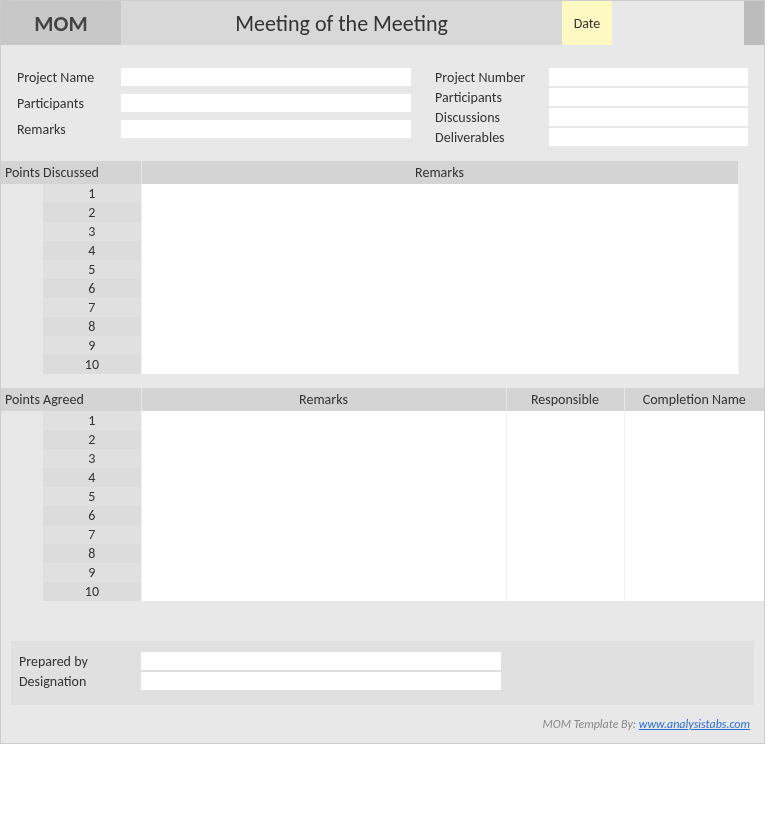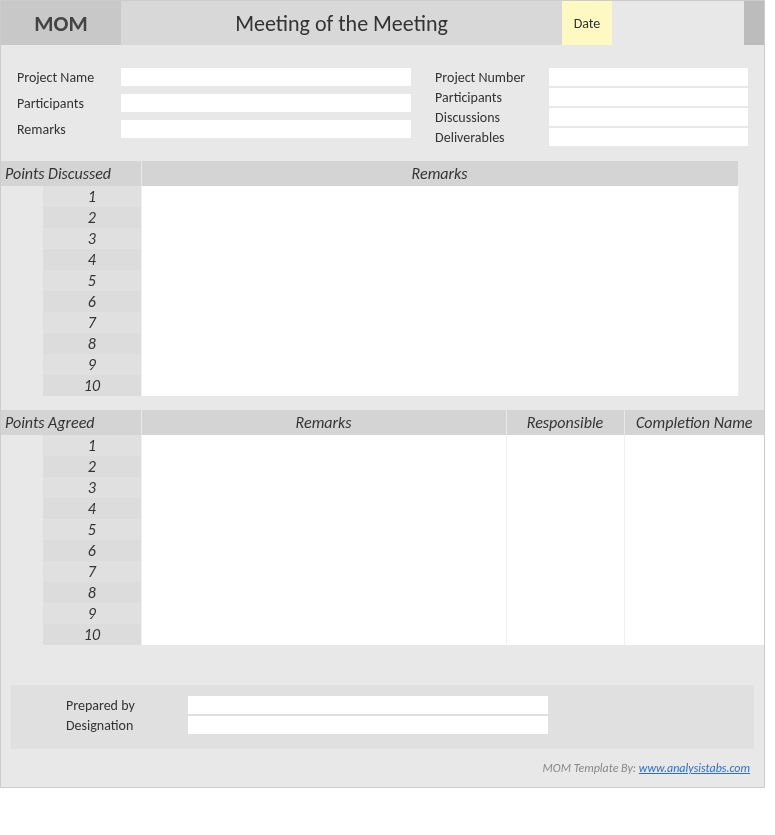--- a/index.html
+++ b/index.html
@@ -99,22 +99,21 @@
     height: 18px;
     align-self: center;
   }
   
   .section {
     margin: 0 0 14px 0;
   }
   .tbl {
     width: 100%;
     border-collapse: collapse;
-    font-size: 16px;
-    font-style: italic;
+    font-size: 14px;
   }
   .tbl th {
     background: #d4d4d4;
     font-weight: normal;
     text-align: center;
     padding: 3px 4px;
     color: #333;
     border-right: 1px solid #e8e8e8;
   }
   .tbl th:last-child { border-right: none; }
@@ -149,21 +148,20 @@
   }
   .footer-row {
     display: flex;
     height: 20px;
   }
   .footer-label {
     width: 130px;
     padding-left: 8px;
     display: flex;
     align-items: center;
-    margin-left: 47px;
   }
   .footer-field {
     width: 360px;
     background: #fff;
     border: none;
     height: 18px;
     align-self: center;
     padding: 0 4px;
     font-size: 14px;
   }

